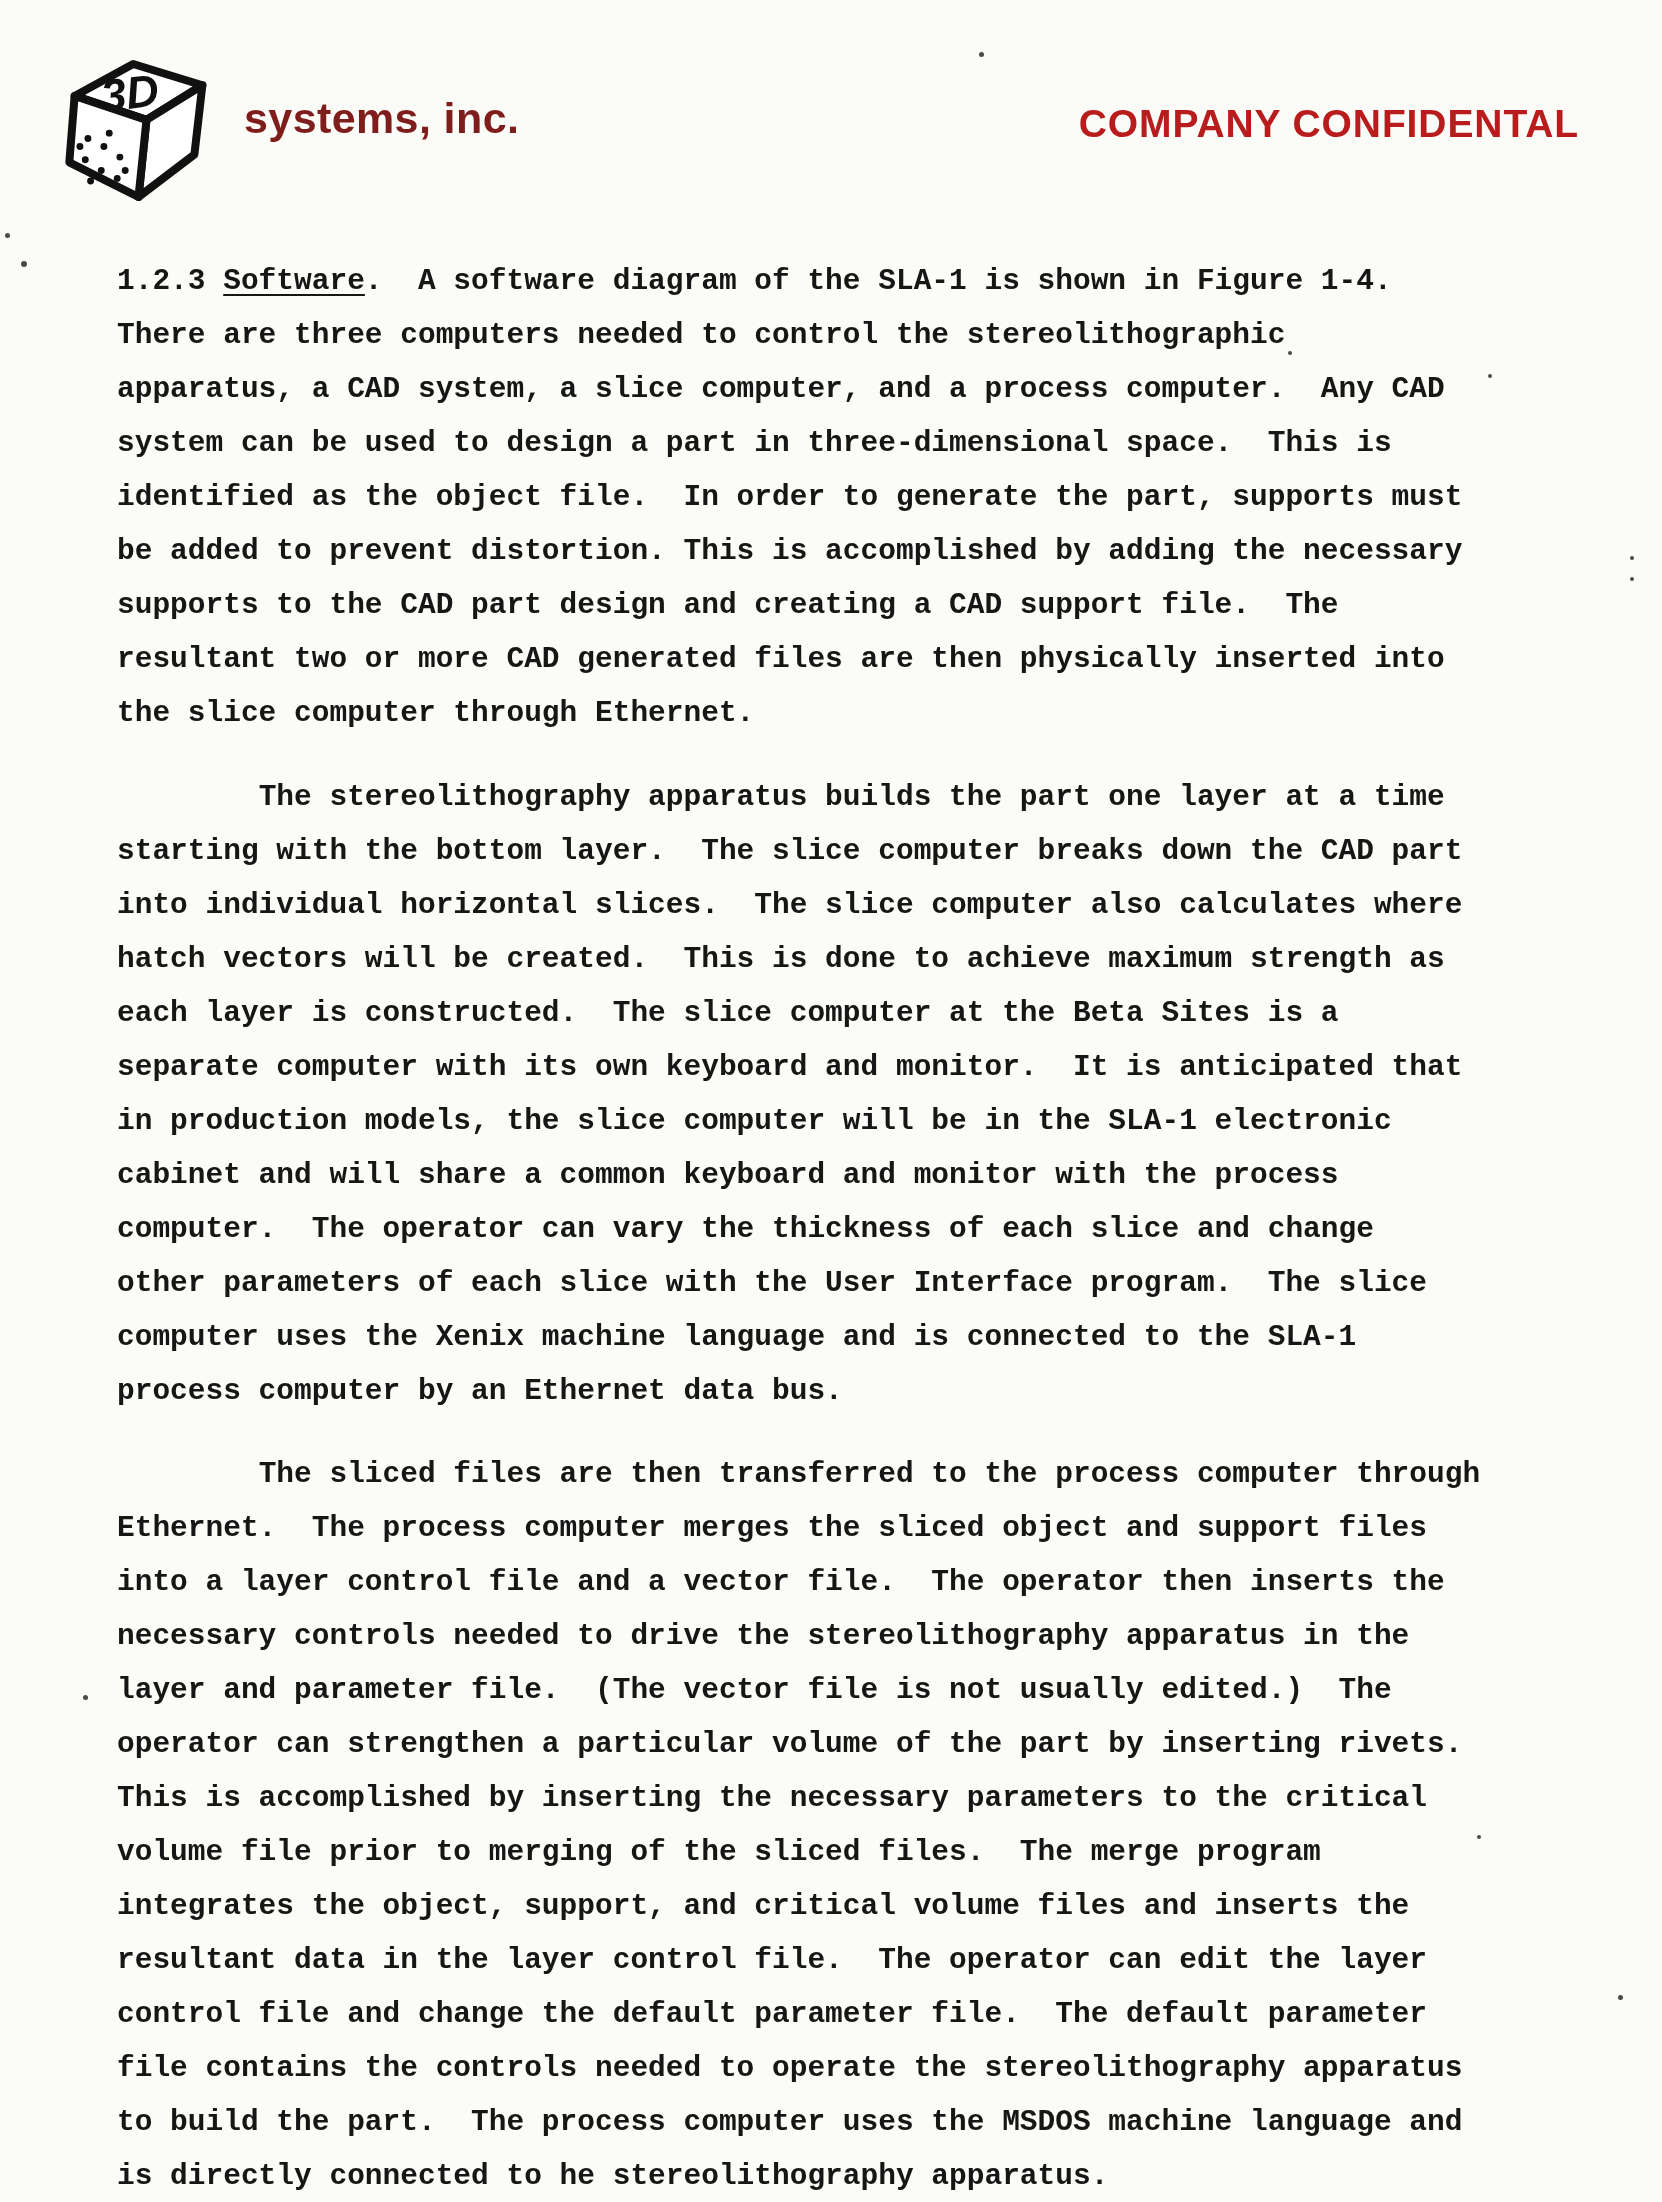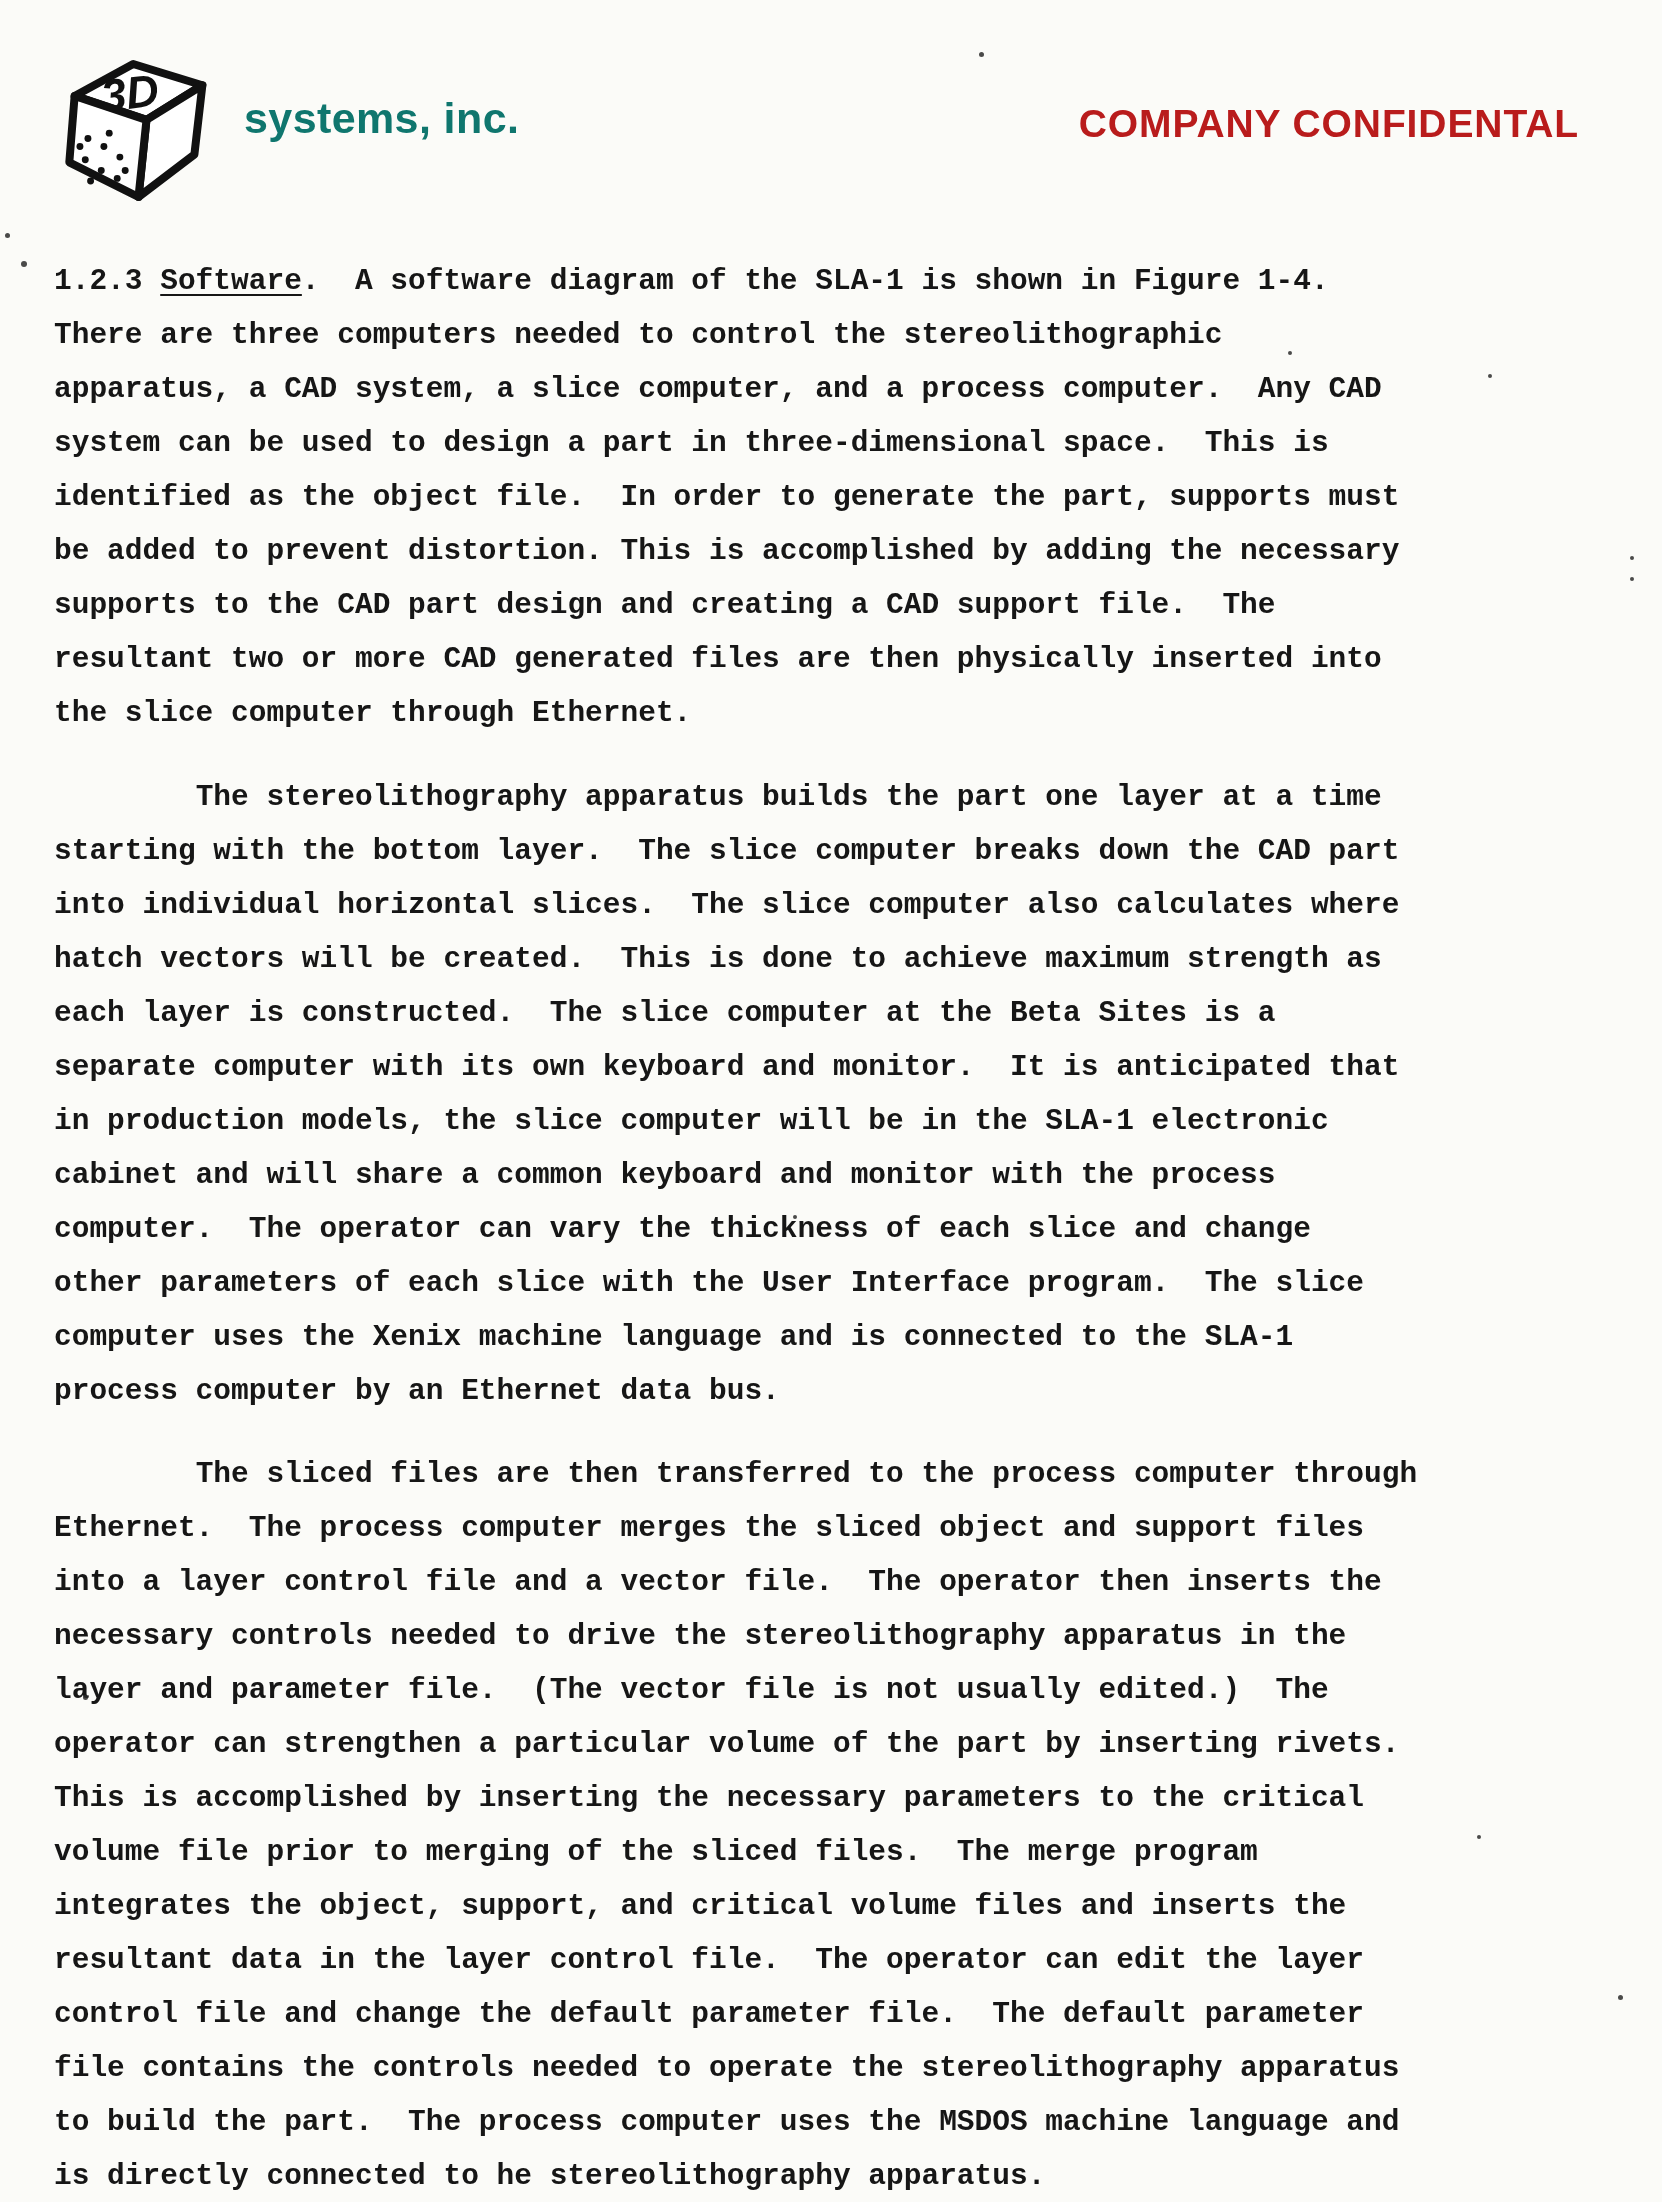--- a/index.html
+++ b/index.html
@@ -25,35 +25,35 @@
   }
   .brand {
     display: flex;
     align-items: center;
   }
   .brand-name {
     font-family: "Liberation Sans", "DejaVu Sans", sans-serif;
     font-weight: 700;
     font-size: 43px;
     letter-spacing: 0.4px;
-    color: #0f766e;
+    color: #7f1d1d;
     margin-left: 12px;
     margin-top: -24px;
   }
   .confidential {
     font-family: "Liberation Sans", "DejaVu Sans", sans-serif;
     font-weight: 600;
     font-size: 39px;
     letter-spacing: 0.9px;
     color: #b91c1c;
     margin-top: 54px;
     white-space: nowrap;
   }
   .doc-body {
-    padding: 37px 83px 0 54px;
+    padding: 37px 83px 0 117px;
   }
   .para {
     margin: 0 0 29.5px 0;
     font-size: 29.5px;
     font-weight: 700;
     line-height: 54px;
     white-space: pre-wrap;
     letter-spacing: 0px;
   }
   .underline {

